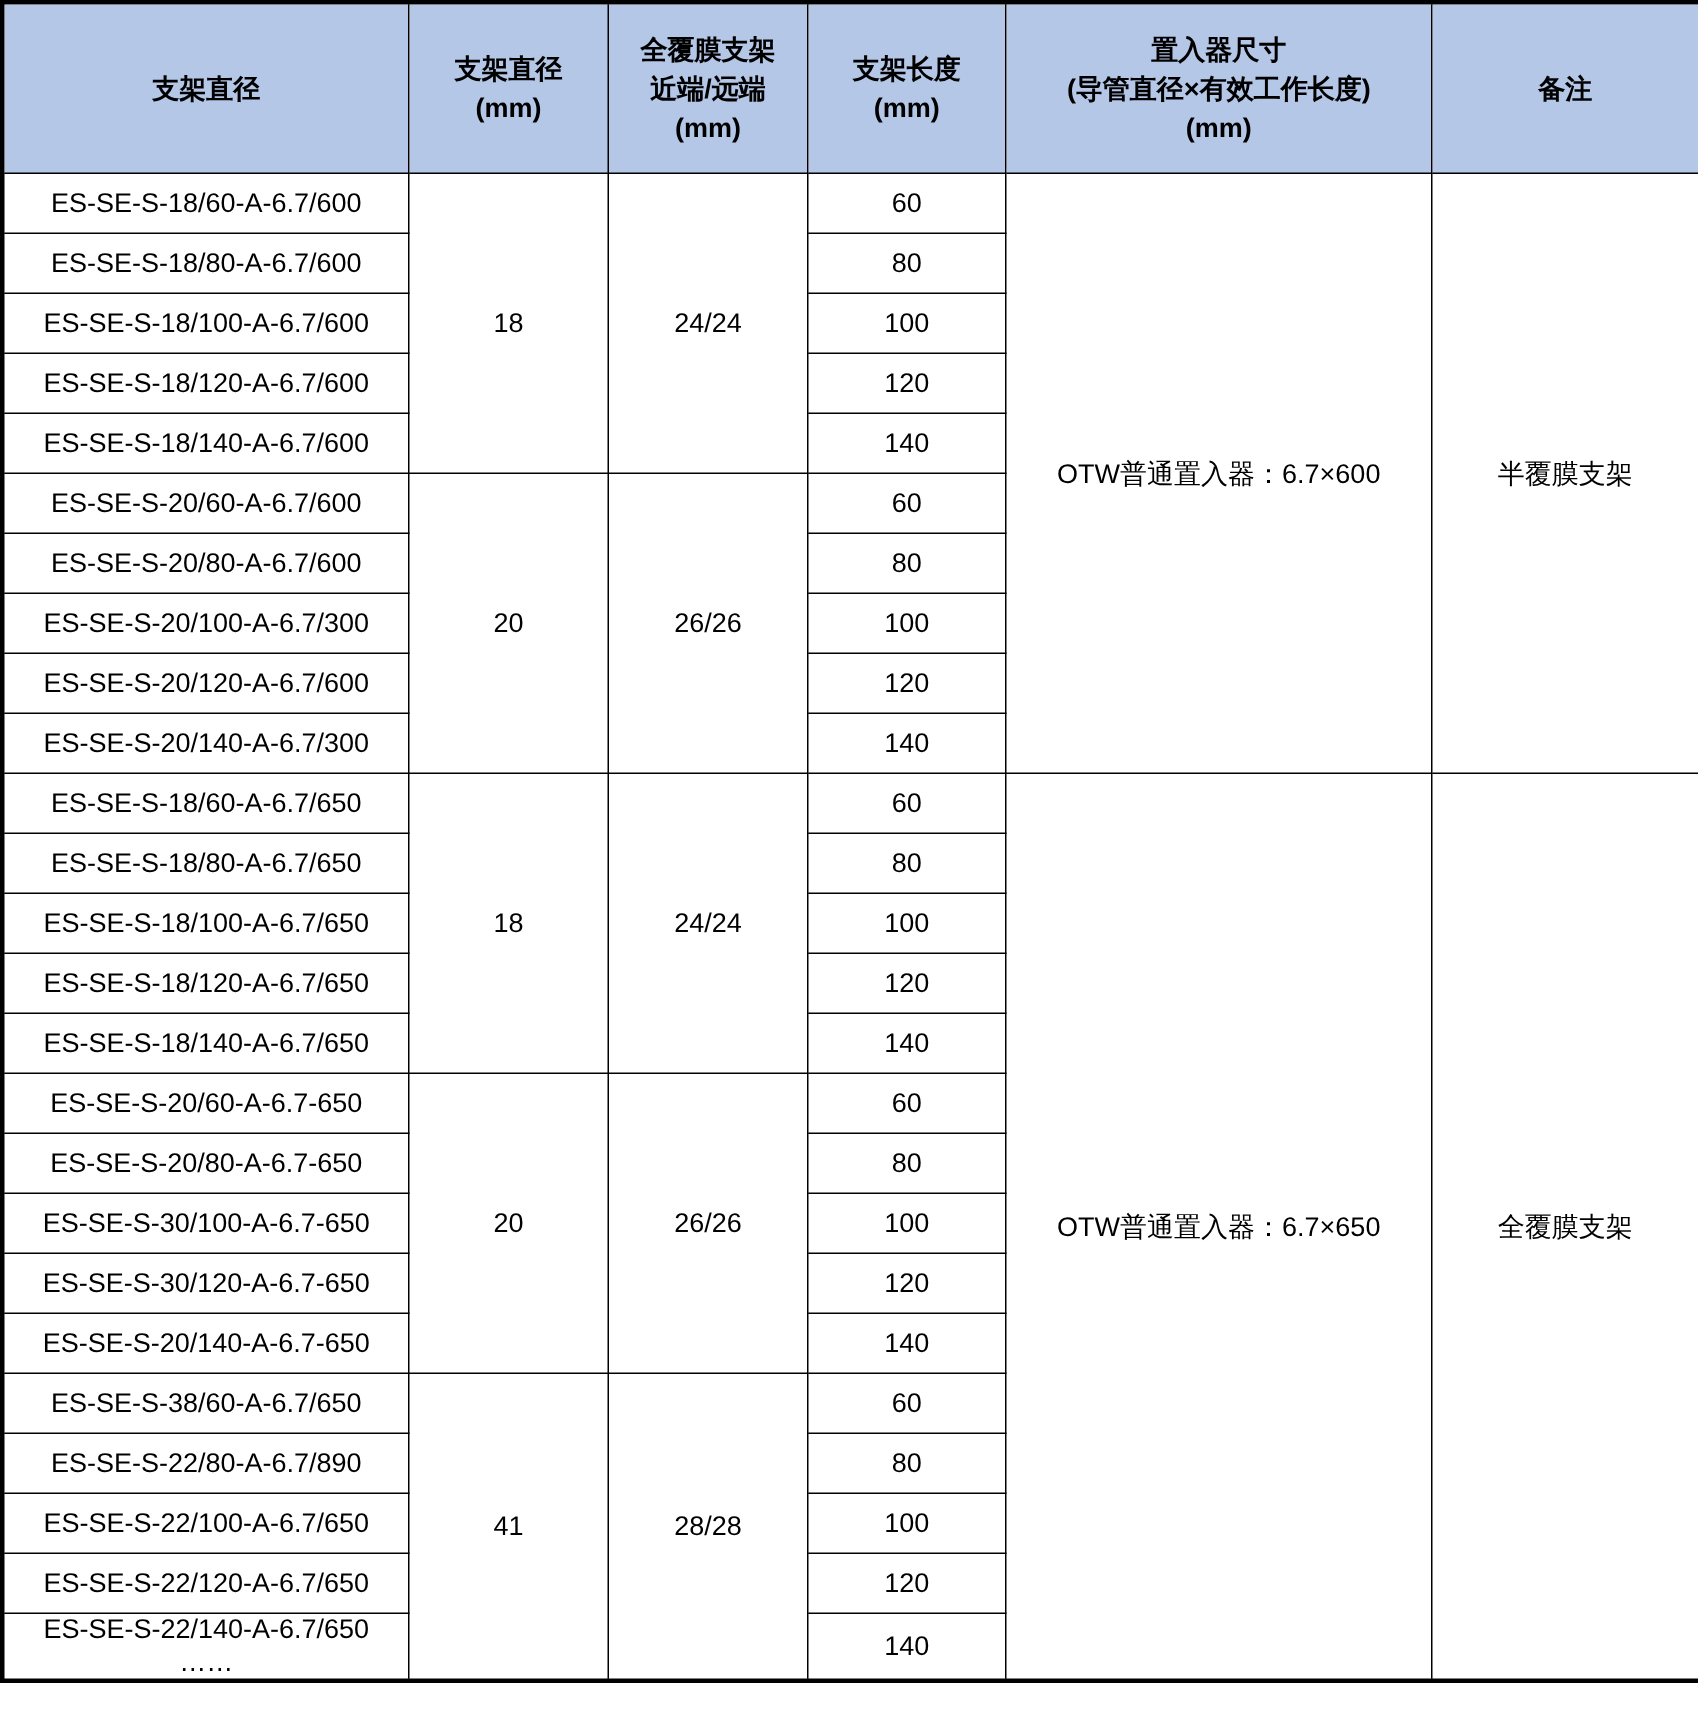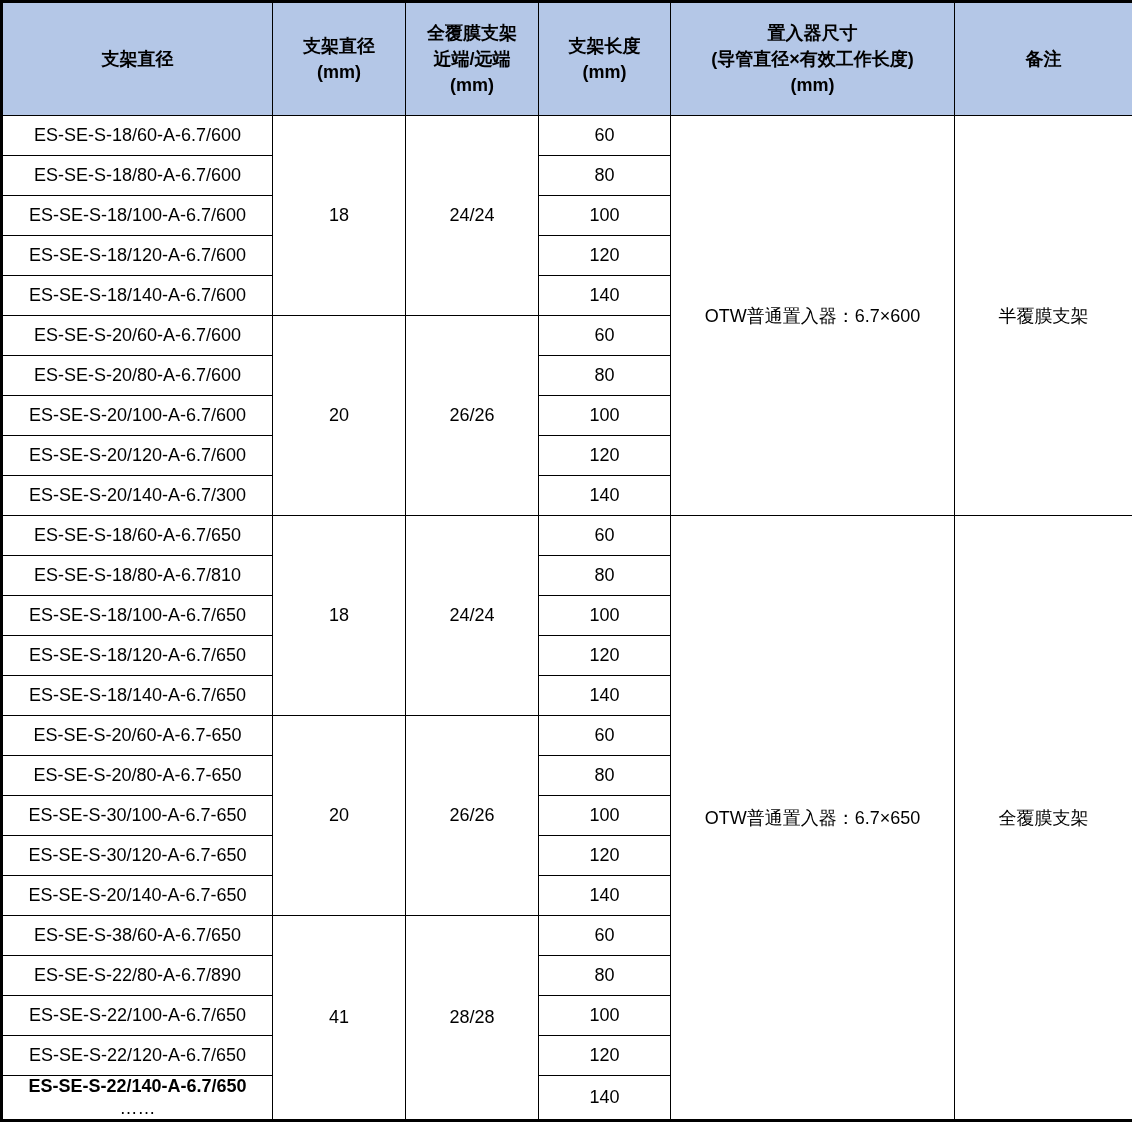--- a/index.html
+++ b/index.html
@@ -40,21 +40,20 @@
     height: 39px;
   }
   tr.last-row td {
     height: 62px;
   }
   td.model-cell .ellipsis-line {
     line-height: 1.2;
   }
   td.model-cell .model-line {
     line-height: 1.2;
-    font-weight: bold;
   }
 </style>
 </head>
 <body>
 
 <div class="table-wrap">
 <table class="spec-table">
   <colgroup>
     <col style="width:271px">
     <col style="width:133px">
@@ -110,42 +109,42 @@
       <td class="model-cell">ES-SE-S-20/60-A-6.7/600</td>
       <td rowspan="5">20</td>
       <td rowspan="5">26/26</td>
       <td>60</td>
     </tr>
     <tr>
       <td class="model-cell">ES-SE-S-20/80-A-6.7/600</td>
       <td>80</td>
     </tr>
     <tr>
-      <td class="model-cell">ES-SE-S-20/100-A-6.7/600</td>
+      <td class="model-cell">ES-SE-S-20/100-A-6.7/300</td>
       <td>100</td>
     </tr>
     <tr>
       <td class="model-cell">ES-SE-S-20/120-A-6.7/600</td>
       <td>120</td>
     </tr>
     <tr>
       <td class="model-cell">ES-SE-S-20/140-A-6.7/300</td>
       <td>140</td>
     </tr>
 
     <tr>
       <td class="model-cell">ES-SE-S-18/60-A-6.7/650</td>
       <td rowspan="5">18</td>
       <td rowspan="5">24/24</td>
       <td>60</td>
       <td rowspan="15">OTW普通置入器：6.7×650</td>
       <td rowspan="15">全覆膜支架</td>
     </tr>
     <tr>
-      <td class="model-cell">ES-SE-S-18/80-A-6.7/810</td>
+      <td class="model-cell">ES-SE-S-18/80-A-6.7/650</td>
       <td>80</td>
     </tr>
     <tr>
       <td class="model-cell">ES-SE-S-18/100-A-6.7/650</td>
       <td>100</td>
     </tr>
     <tr>
       <td class="model-cell">ES-SE-S-18/120-A-6.7/650</td>
       <td>120</td>
     </tr>

